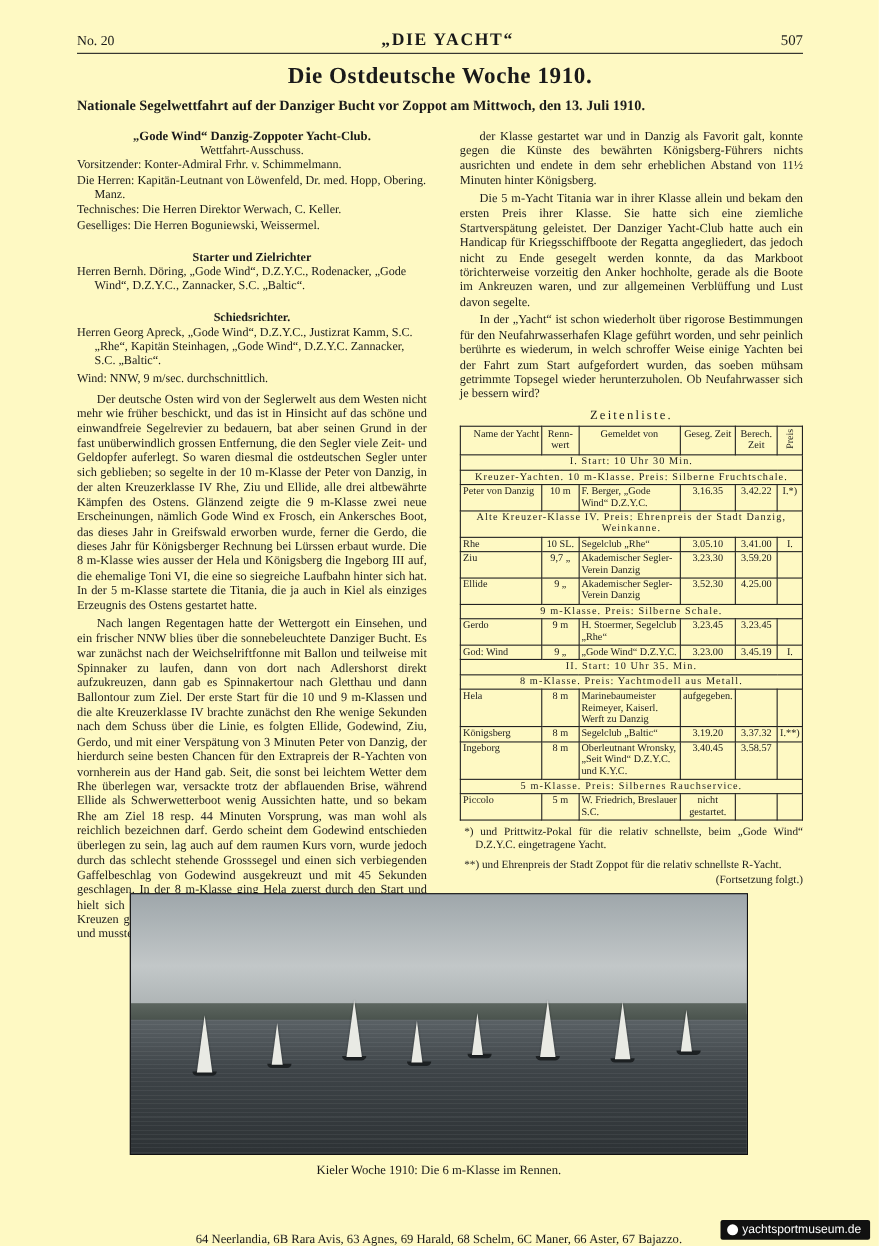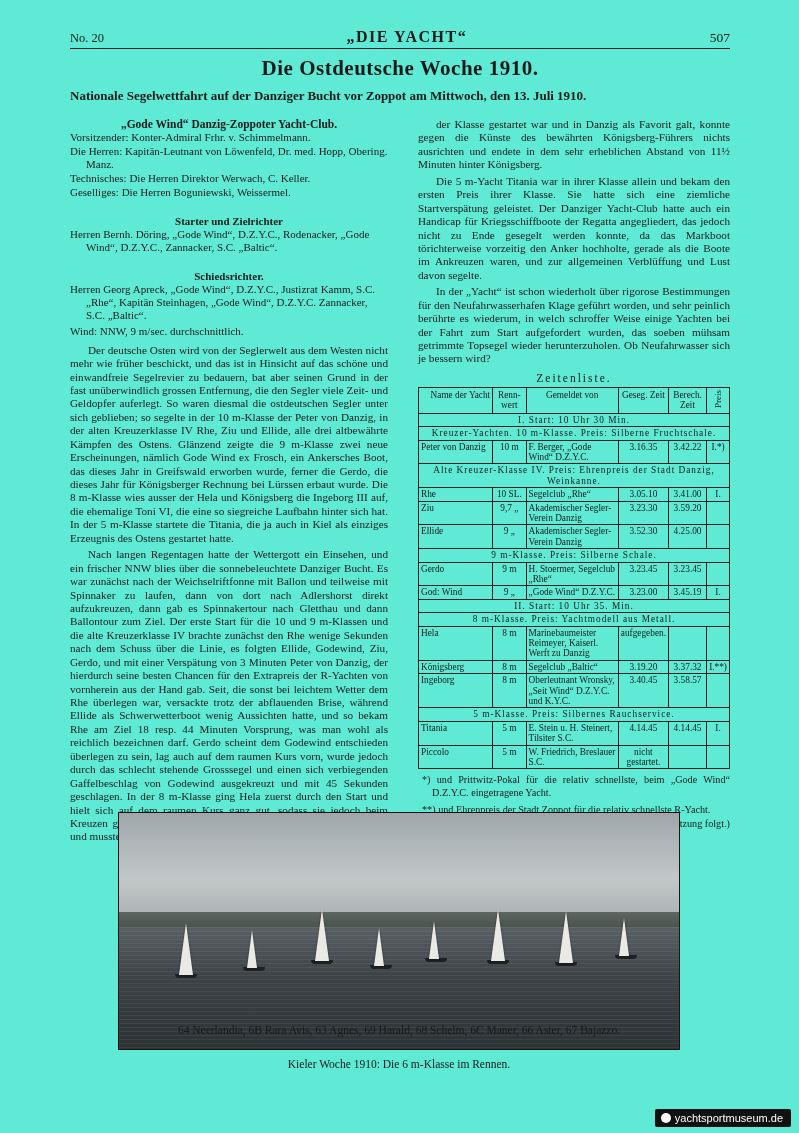--- a/index.html
+++ b/index.html
@@ -13,21 +13,21 @@
     font-family: "Liberation Serif", serif;
     color: #1a1a1a;
     position: relative;
     overflow: hidden;
   }
   .page {
     position: absolute;
     left: 0; top: 0;
     width: 799px;
     height: 1133px;
-    background: #5eead4;
+    background: #fef9c3;
   }
   .header {
     position: absolute;
     left: 70px; top: 28px;
     width: 660px;
     display: flex;
     align-items: baseline;
     justify-content: space-between;
     font-size: 12.5px;
   }
@@ -215,21 +215,21 @@
   }
   .caption1 {
     position: absolute;
     left: 118px; top: 1058px;
     width: 562px;
     text-align: center;
     font-size: 11.5px;
   }
   .caption2 {
     position: absolute;
-    left: 98px; top: 1024px;
+    left: 98px; top: 1121px;
     width: 602px;
     text-align: center;
     font-size: 11.5px;
   }
   .watermark {
     position: absolute;
     right: 8px; bottom: 6px;
     background: #111;
     color: #fff;
     font-family: "Liberation Sans", sans-serif;
@@ -258,20 +258,21 @@
   </div>
   <div class="rule-top"></div>
 
   <div class="title">Die Ostdeutsche Woche 1910.</div>
   <div class="subtitle">Nationale Segelwettfahrt auf der Danziger Bucht vor Zoppot am Mittwoch, den 13. Juli 1910.</div>
 
   <div class="cols">
 
     <div class="col-left">
       <div class="club-head">„Gode Wind“ Danzig-Zoppoter Yacht-Club.</div>
+      <div class="center-line">Wettfahrt-Ausschuss.</div>
       <div class="ctext indent-hang">Vorsitzender: Konter-Admiral Frhr. v. Schimmelmann.</div>
       <div class="ctext indent-hang">Die Herren: Kapitän-Leutnant von Löwenfeld, Dr. med. Hopp, Obering. Manz.</div>
       <div class="ctext indent-hang">Technisches: Die Herren Direktor Werwach, C. Keller.</div>
       <div class="ctext indent-hang">Geselliges: Die Herren Boguniewski, Weissermel.</div>
       <div class="center-bold">Starter und Zielrichter</div>
       <div class="ctext indent-hang">Herren Bernh. Döring, „Gode Wind“, D.Z.Y.C., Rodenacker, „Gode Wind“, D.Z.Y.C., Zannacker, S.C. „Baltic“.</div>
       <div class="center-bold">Schiedsrichter.</div>
       <div class="ctext indent-hang">Herren Georg Apreck, „Gode Wind“, D.Z.Y.C., Justizrat Kamm, S.C. „Rhe“, Kapitän Steinhagen, „Gode Wind“, D.Z.Y.C. Zannacker, S.C. „Baltic“.</div>
       <div class="ctext" style="margin-top:3px;">Wind: NNW, 9 m/sec. durchschnittlich.</div>
 
@@ -384,28 +385,20 @@
               <td class="c">8 m</td>
               <td class="">Oberleutnant Wronsky, „Seit Wind“ D.Z.Y.C. und K.Y.C.</td>
               <td class="c">3.40.45</td>
               <td class="c">3.58.57</td>
               <td class="c"></td>
             </tr>
             <tr>
               <td class="sect" colspan="6">5 m-Klasse. Preis: Silbernes Rauchservice.</td>
             </tr>
             <tr>
-              <td class="">Titania</td>
-              <td class="c">5 m</td>
-              <td class="">E. Stein u. H. Steinert, Tilsiter S.C.</td>
-              <td class="c">4.14.45</td>
-              <td class="c">4.14.45</td>
-              <td class="c">I.</td>
-            </tr>
-            <tr>
               <td class="">Piccolo</td>
               <td class="c">5 m</td>
               <td class="">W. Friedrich, Breslauer S.C.</td>
               <td class="c">nicht gestartet.</td>
               <td class="c"></td>
               <td class="c"></td>
             </tr>
           </tbody>
       </table>
 

